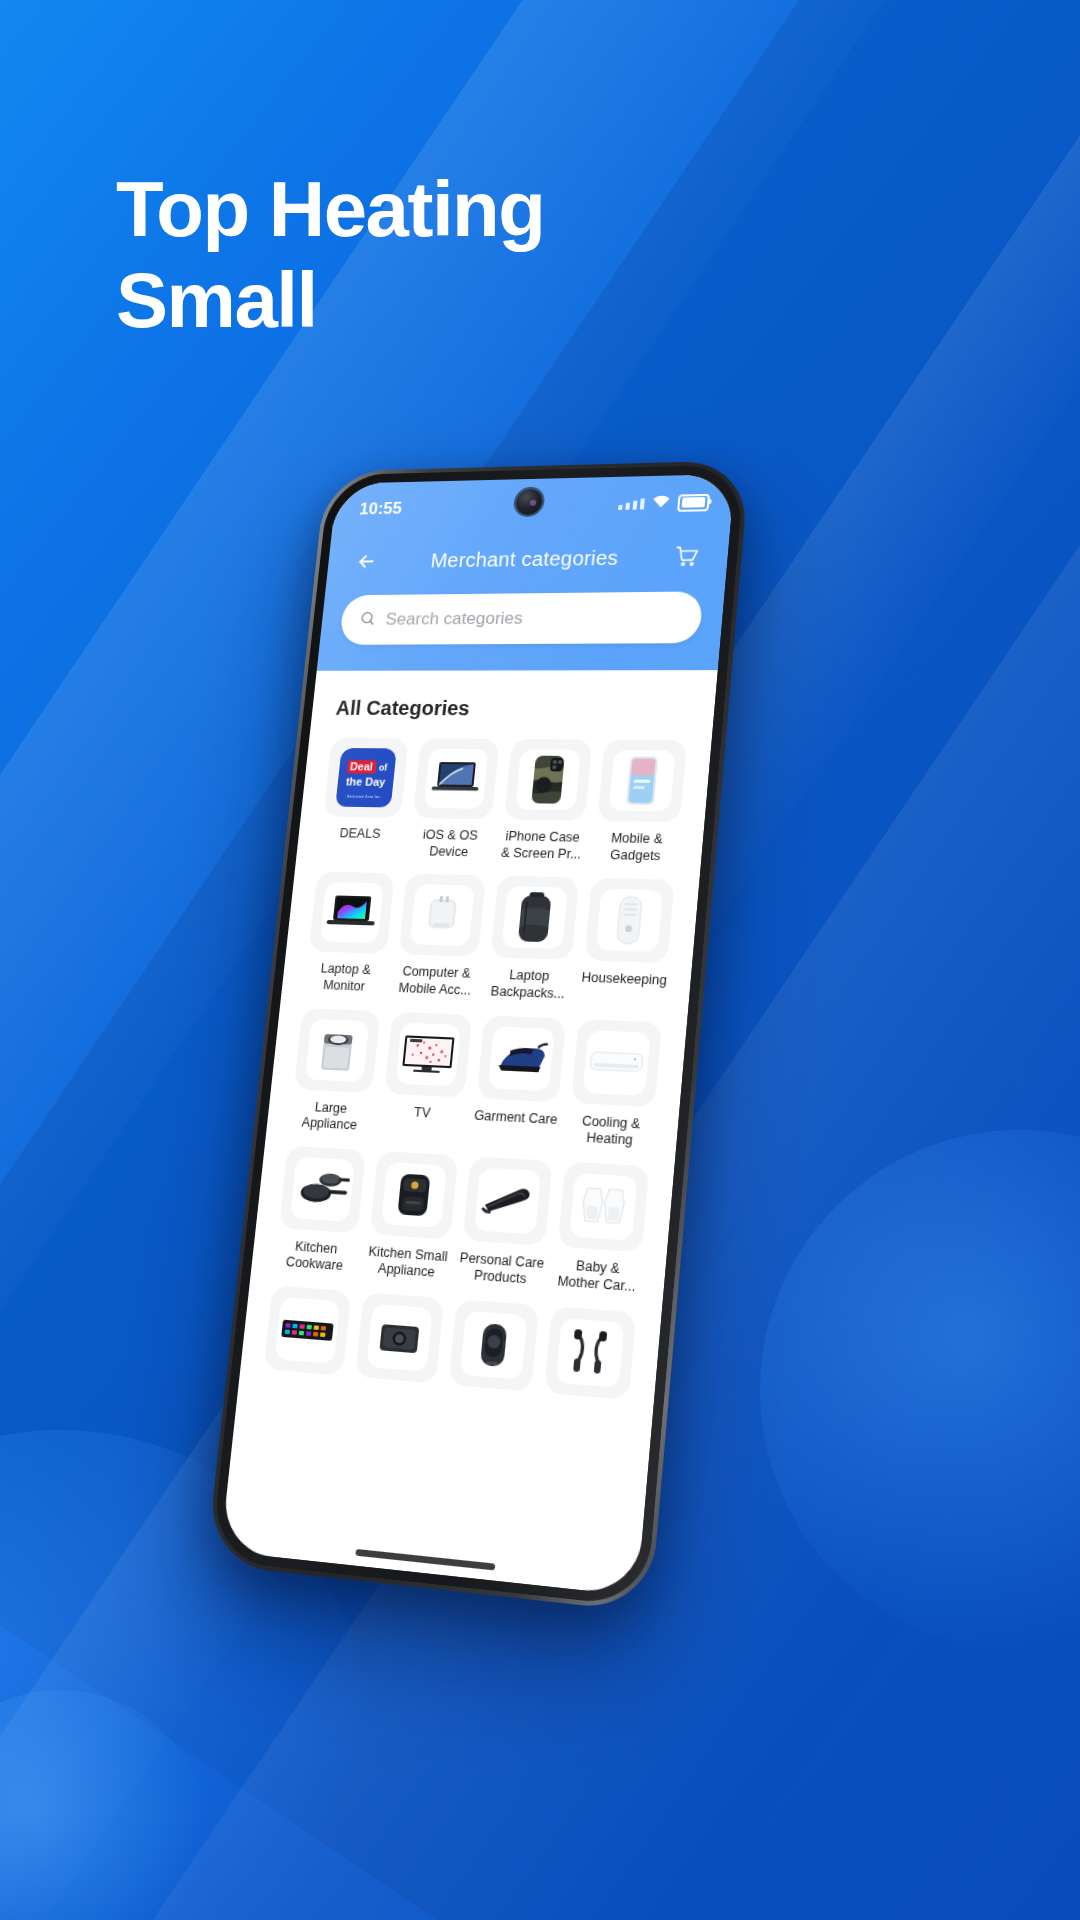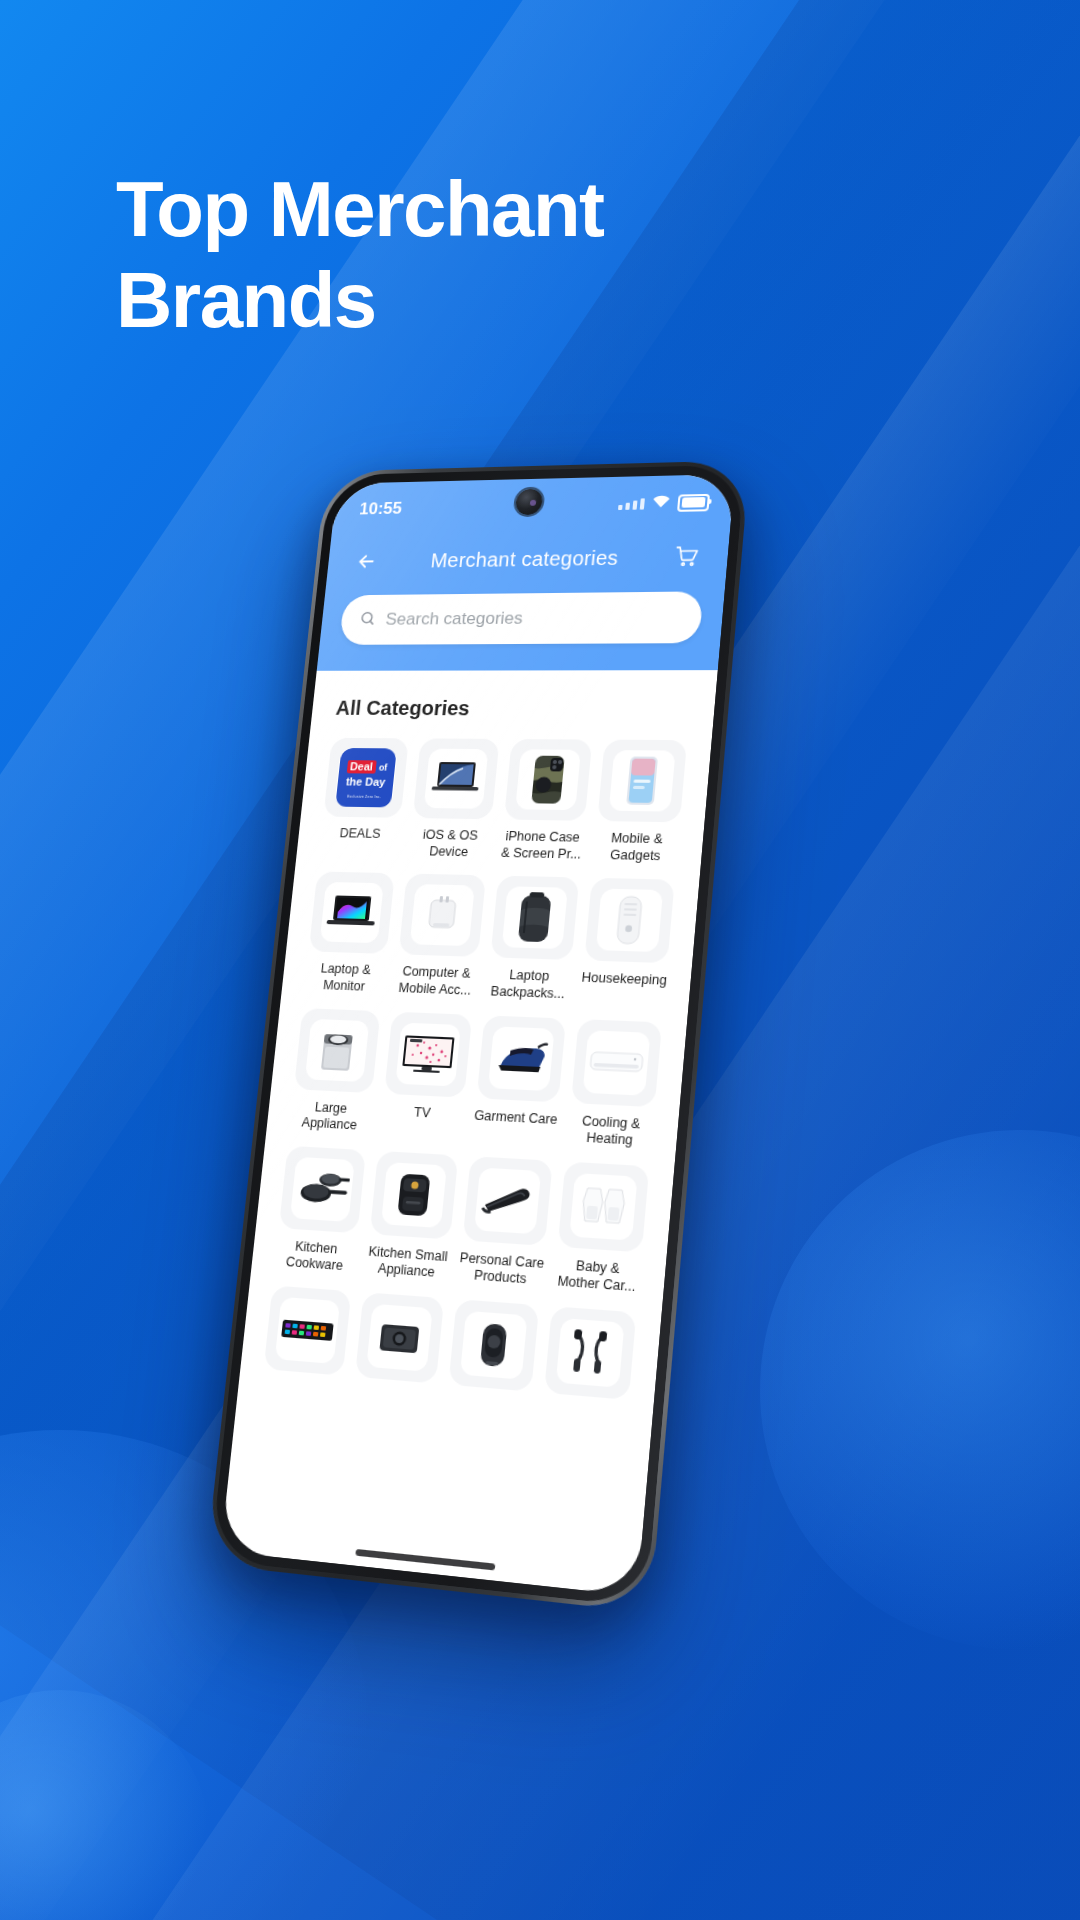--- a/index.html
+++ b/index.html
@@ -115,22 +115,22 @@
   <div class="bg-shade"></div>
   <div class="bg-band band1"></div>
   <div class="bg-band band2"></div>
   <div class="bg-band band3"></div>
   <div class="blob blob1"></div>
   <div class="blob blob2"></div>
   <div class="blob blob3"></div>
 </div>
 
 <div id="headline">
-  <span>Top Merchant</span>
-  <span class="l2">Brands</span>
+  <span>Top Heating</span>
+  <span class="l2">Small</span>
 </div>
 
 <div id="phone-wrap">
   <div id="phone">
     <div class="phone-body"></div>
     <div class="phone-edge"></div>
 
     <div class="screen">
 
       <div class="hdr">

